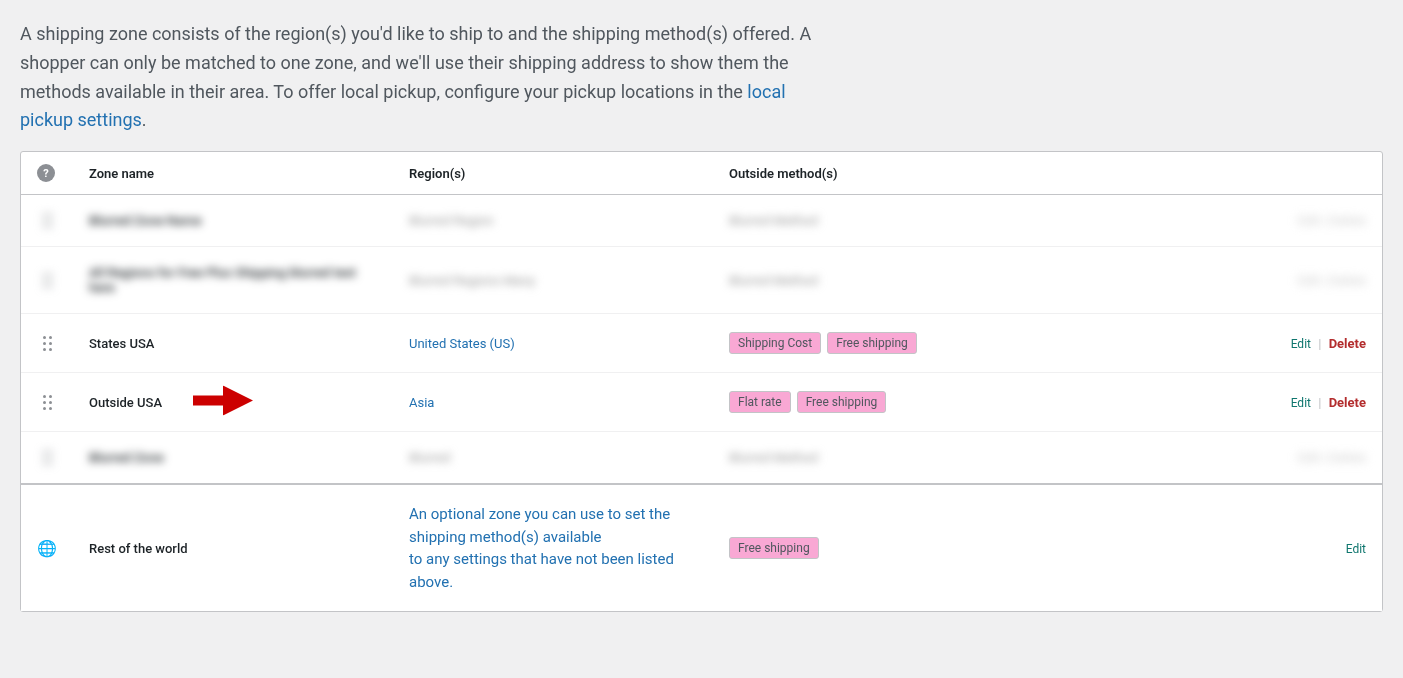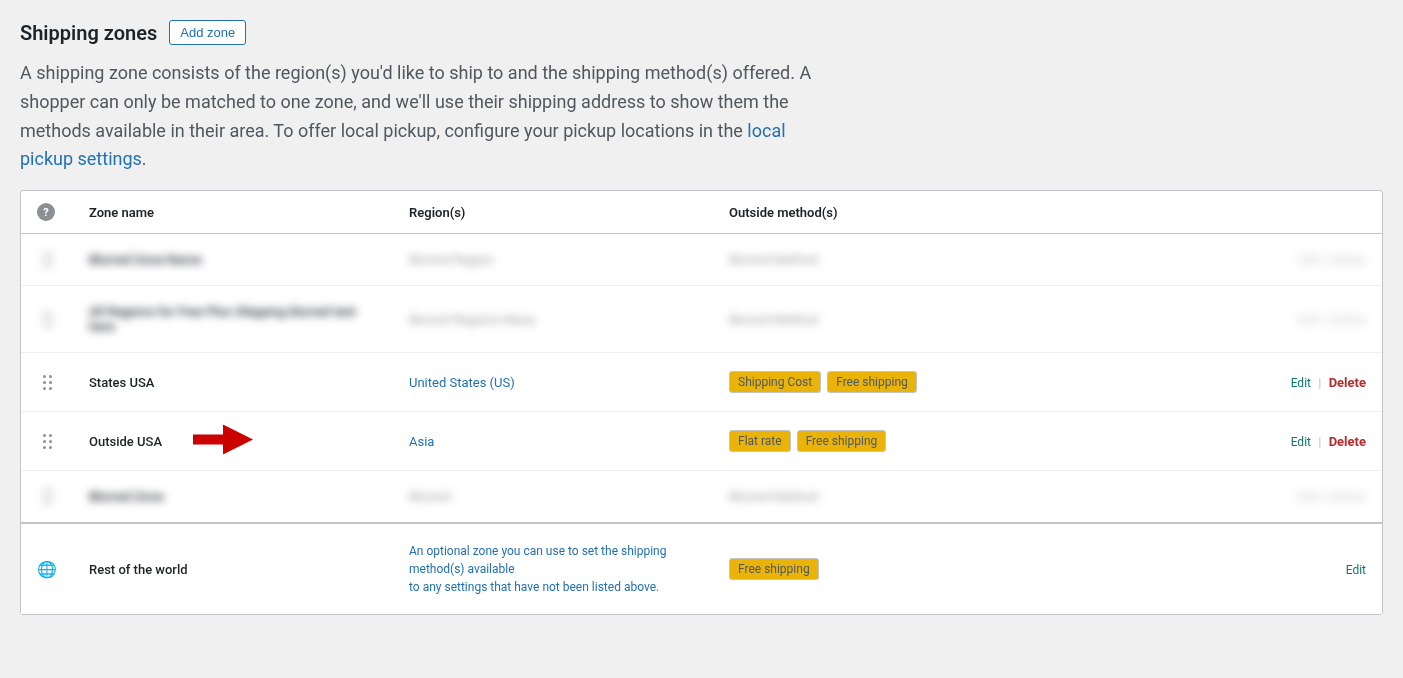--- a/index.html
+++ b/index.html
@@ -120,21 +120,21 @@
       flex-wrap: wrap;
       align-items: center;
     }
     .badge {
       display: inline-block;
       padding: 3px 8px;
       border: 1px solid #c3c4c7;
       border-radius: 3px;
       font-size: 12px;
       color: #50575e;
-      background: #eab308;
+      background: #f9a8d4;
     }
     .actions {
       text-align: right;
       white-space: nowrap;
     }
     .action-edit {
       color: #0f766e;
       text-decoration: none;
       font-size: 12px;
     }
@@ -160,21 +160,21 @@
     }
     .rest-of-world-row td {
       padding: 18px 16px;
       vertical-align: middle;
     }
     .globe-icon {
       color: #8c8f94;
       font-size: 16px;
     }
     .rest-description {
-      font-size: 12px;
+      font-size: 15px;
       color: #50575e;
       line-height: 1.5;
     }
     .rest-description span {
       color: #2271b1;
     }
     .question-icon {
       display: inline-flex;
       align-items: center;
       justify-content: center;
@@ -187,24 +187,20 @@
       font-weight: bold;
     }
     .row-outside-usa td:first-child {
       position: relative;
     }
   </style>
 </head>
 <body>
 
 <div class="page-wrap">
-  <div class="header-area">
-    <h1 class="page-title">Shipping zones</h1>
-    <button class="add-zone-btn">Add zone</button>
-  </div>
 
   <p class="description">
     <span>A shipping zone consists of the region(s) you'd like to ship to and the shipping method(s) offered. A shopper can only be matched to one zone, and we'll use their shipping address to show them the methods available in their area. To offer local pickup, configure your pickup locations in the</span>
     <a href="#">local pickup settings</a><span>.</span>
   </p>
 
   <div class="table-container">
     <table>
       <thead>
         <tr>

